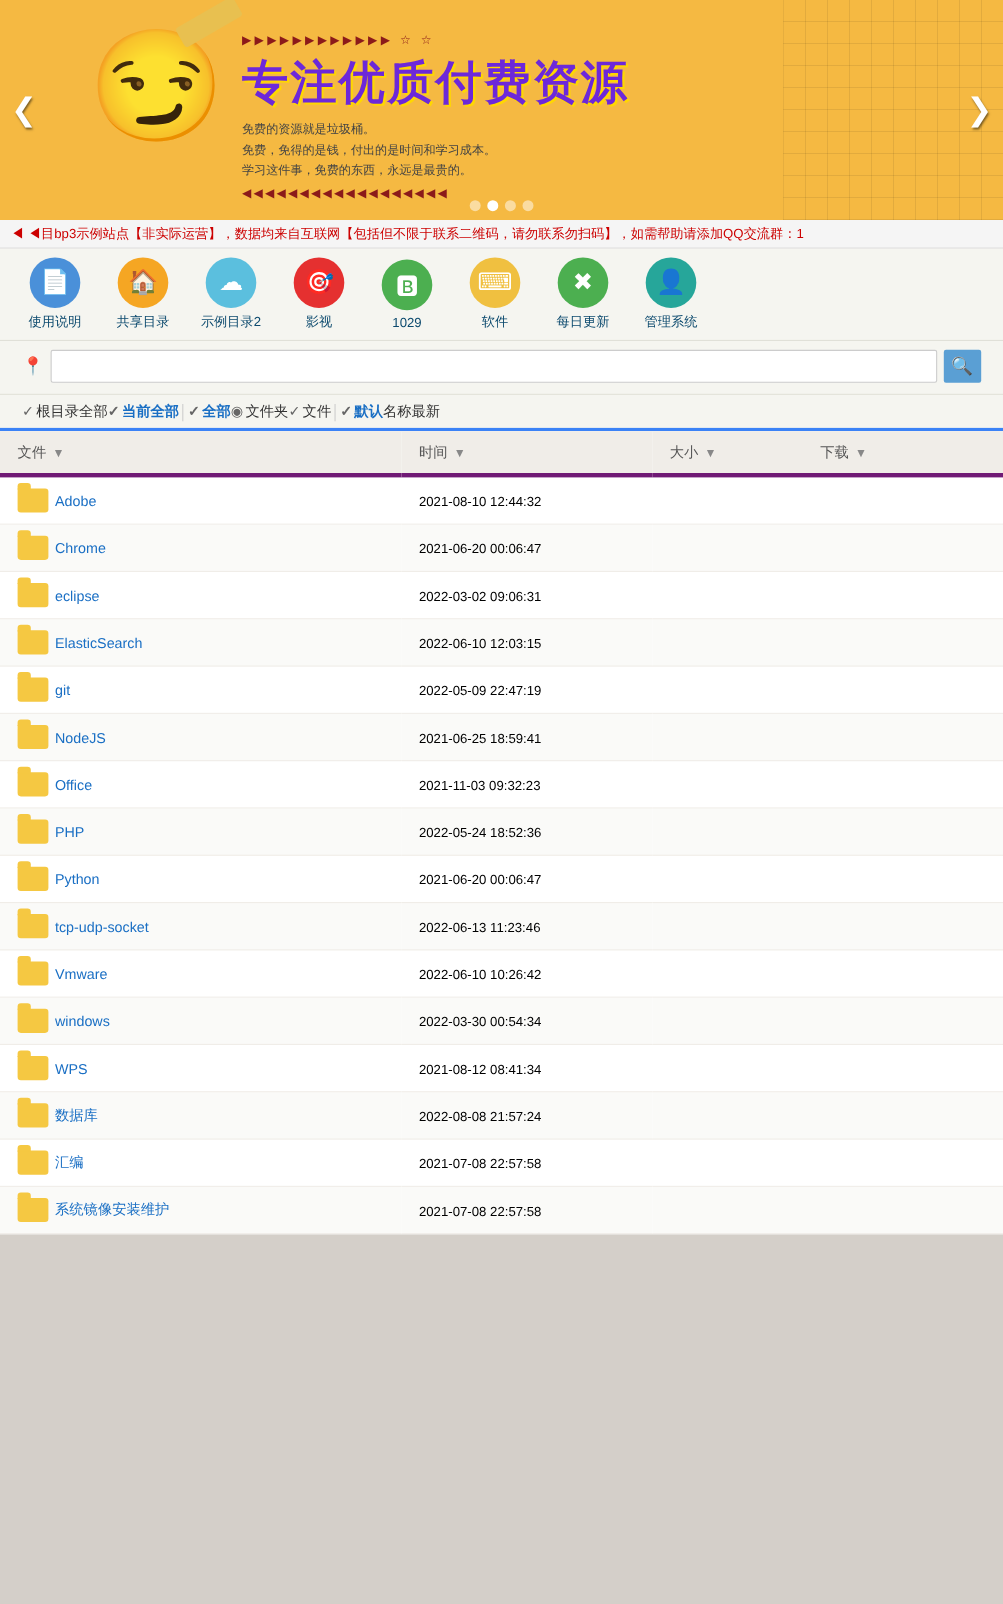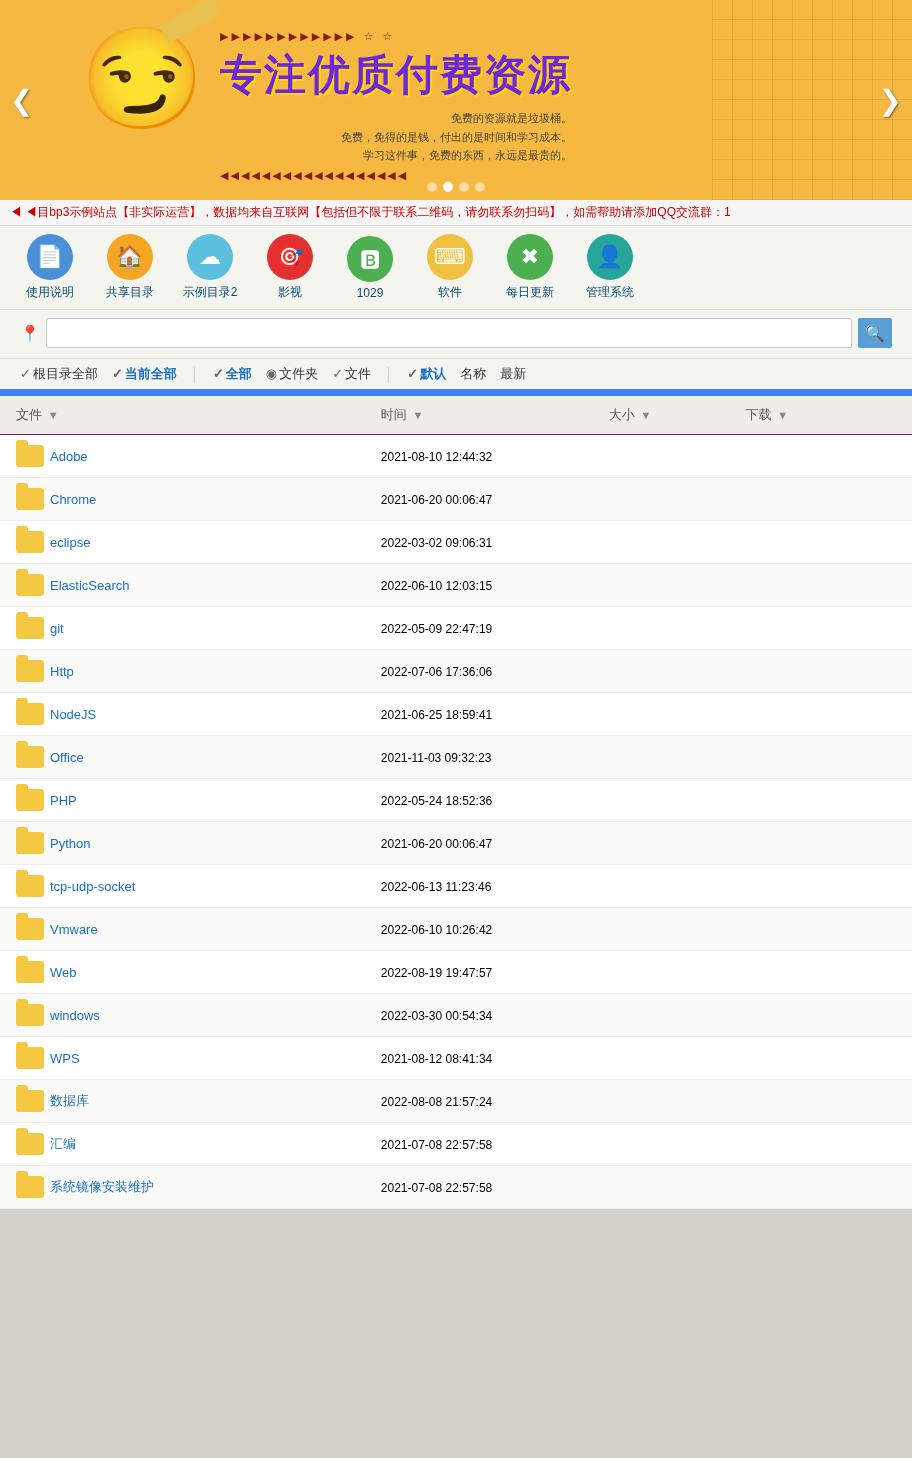--- a/index.html
+++ b/index.html
@@ -192,43 +192,42 @@
       align-items: center;
       justify-content: center;
       font-size: 16px;
     }
     
     .filter-bar {
       background: #f5f5f0;
       padding: 6px 20px;
       display: flex;
       align-items: center;
-      gap: 14px;
-      border-bottom: 7px solid #3b82f6;
+      border-bottom: 3px solid #3b82f6;
       font-size: 13px;
       color: #333;
       flex-wrap: wrap;
     }
     .filter-check { color: #333; }
     .filter-check .check { color: #666; margin-right: 2px; }
     .filter-sep { color: #ccc; }
     .filter-active { color: #1a6fc4; font-weight: bold; }
     
     .file-table {
       width: 100%;
       background: white;
       border-collapse: collapse;
     }
     .file-table th {
       background: #f0ede8;
       padding: 10px 16px;
       text-align: left;
       font-size: 13px;
       color: #555;
-      border-bottom: 1px solid #701a75;
+      border-bottom: 4px solid #701a75;
       font-weight: normal;
     }
     .file-table th .sort-arrow { color: #888; margin-left: 2px; font-size: 11px; }
     .file-table td {
       padding: 10px 16px;
       border-bottom: 1px solid #f0ede8;
       font-size: 13px;
     }
     .file-table tr:nth-child(even) { background: #fafaf8; }
     .file-name {
@@ -276,21 +275,21 @@
       <div class="banner-grid"></div>
 
       <div class="banner-emoji">😏</div>
 
       <div class="banner-pencil"></div>
 
       <div style="position:absolute; left:220px; top:30px; z-index:3;">
 
         <div style="color:#8b1a1a; font-size:11px; letter-spacing:3px; margin-bottom:4px;">▶▶▶▶▶▶▶▶▶▶▶▶ ☆ ☆</div>
         <div class="banner-text">专注优质付费资源</div>
-        <div class="banner-sub" style="position:static; color:#444; font-size:11px; margin-top:6px; line-height:1.7;text-align:right;">
+        <div class="banner-sub" style="position:static; color:#444; font-size:11px; margin-top:6px; line-height:1.7;">
           <div>免费的资源就是垃圾桶。</div>
           <div>免费，免得的是钱，付出的是时间和学习成本。</div>
           <div>学习这件事，免费的东西，永远是最贵的。</div>
         </div>
         <div style="color:#8b1a1a; font-size:11px; letter-spacing:2px; margin-top:4px;">◀◀◀◀◀◀◀◀◀◀◀◀◀◀◀◀◀◀</div>
       </div>
 
       <div class="banner-arrow-left">❮</div>
       <div class="banner-arrow-right">❯</div>
 
@@ -454,31 +453,20 @@
       </div>
     </td>
           <td class="col-time"><span class="file-date">2022-05-09 22:47:19</span></td>
           <td class="col-size"></td>
           <td class="col-download"></td>
         </tr>
         <tr>
           <td class="col-file">
       <div class="folder-cell">
         <span class="folder-icon"></span>
-        <a href="#" class="file-name">Http</a>
-      </div>
-    </td>
-          <td class="col-time"><span class="file-date">2022-07-06 17:36:06</span></td>
-          <td class="col-size"></td>
-          <td class="col-download"></td>
-        </tr>
-        <tr>
-          <td class="col-file">
-      <div class="folder-cell">
-        <span class="folder-icon"></span>
         <a href="#" class="file-name">NodeJS</a>
       </div>
     </td>
           <td class="col-time"><span class="file-date">2021-06-25 18:59:41</span></td>
           <td class="col-size"></td>
           <td class="col-download"></td>
         </tr>
         <tr>
           <td class="col-file">
       <div class="folder-cell">
@@ -524,31 +512,20 @@
           <td class="col-download"></td>
         </tr>
         <tr>
           <td class="col-file">
       <div class="folder-cell">
         <span class="folder-icon"></span>
         <a href="#" class="file-name">Vmware</a>
       </div>
     </td>
           <td class="col-time"><span class="file-date">2022-06-10 10:26:42</span></td>
-          <td class="col-size"></td>
-          <td class="col-download"></td>
-        </tr>
-        <tr>
-          <td class="col-file">
-      <div class="folder-cell">
-        <span class="folder-icon"></span>
-        <a href="#" class="file-name">Web</a>
-      </div>
-    </td>
-          <td class="col-time"><span class="file-date">2022-08-19 19:47:57</span></td>
           <td class="col-size"></td>
           <td class="col-download"></td>
         </tr>
         <tr>
           <td class="col-file">
       <div class="folder-cell">
         <span class="folder-icon"></span>
         <a href="#" class="file-name">windows</a>
       </div>
     </td>

